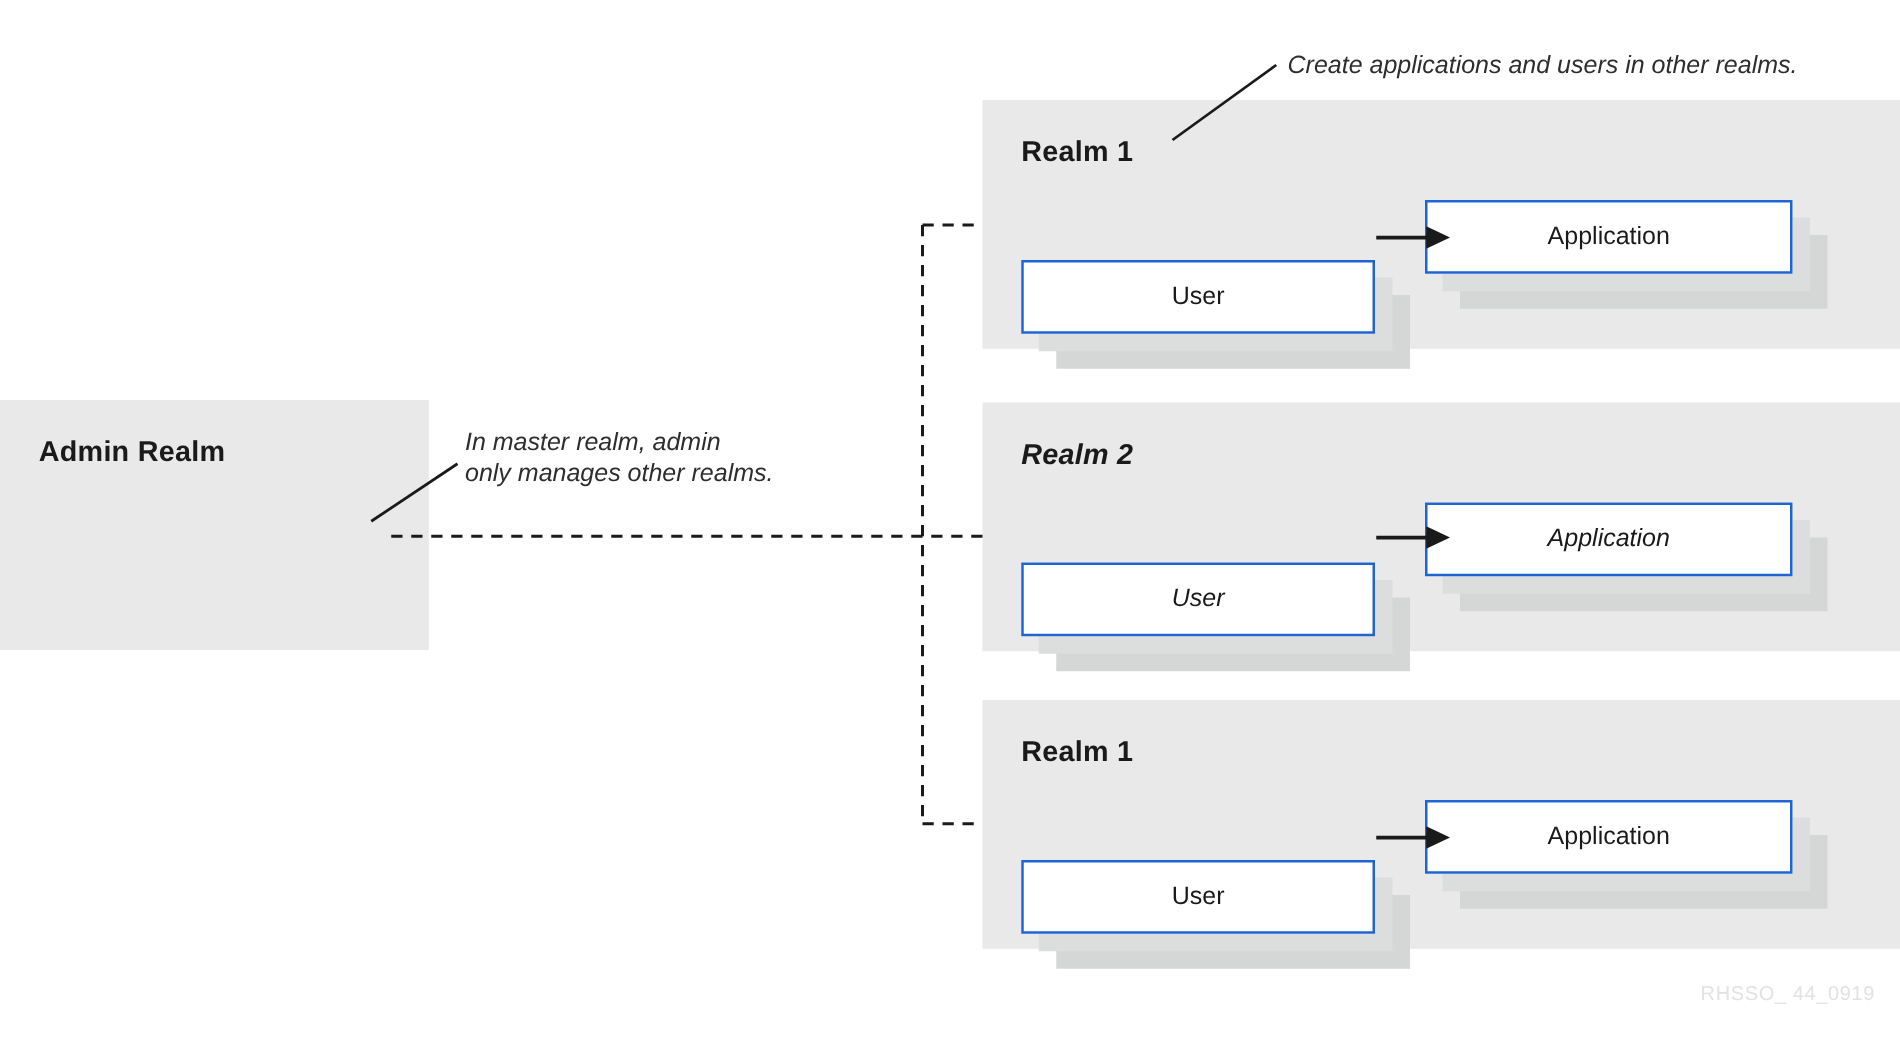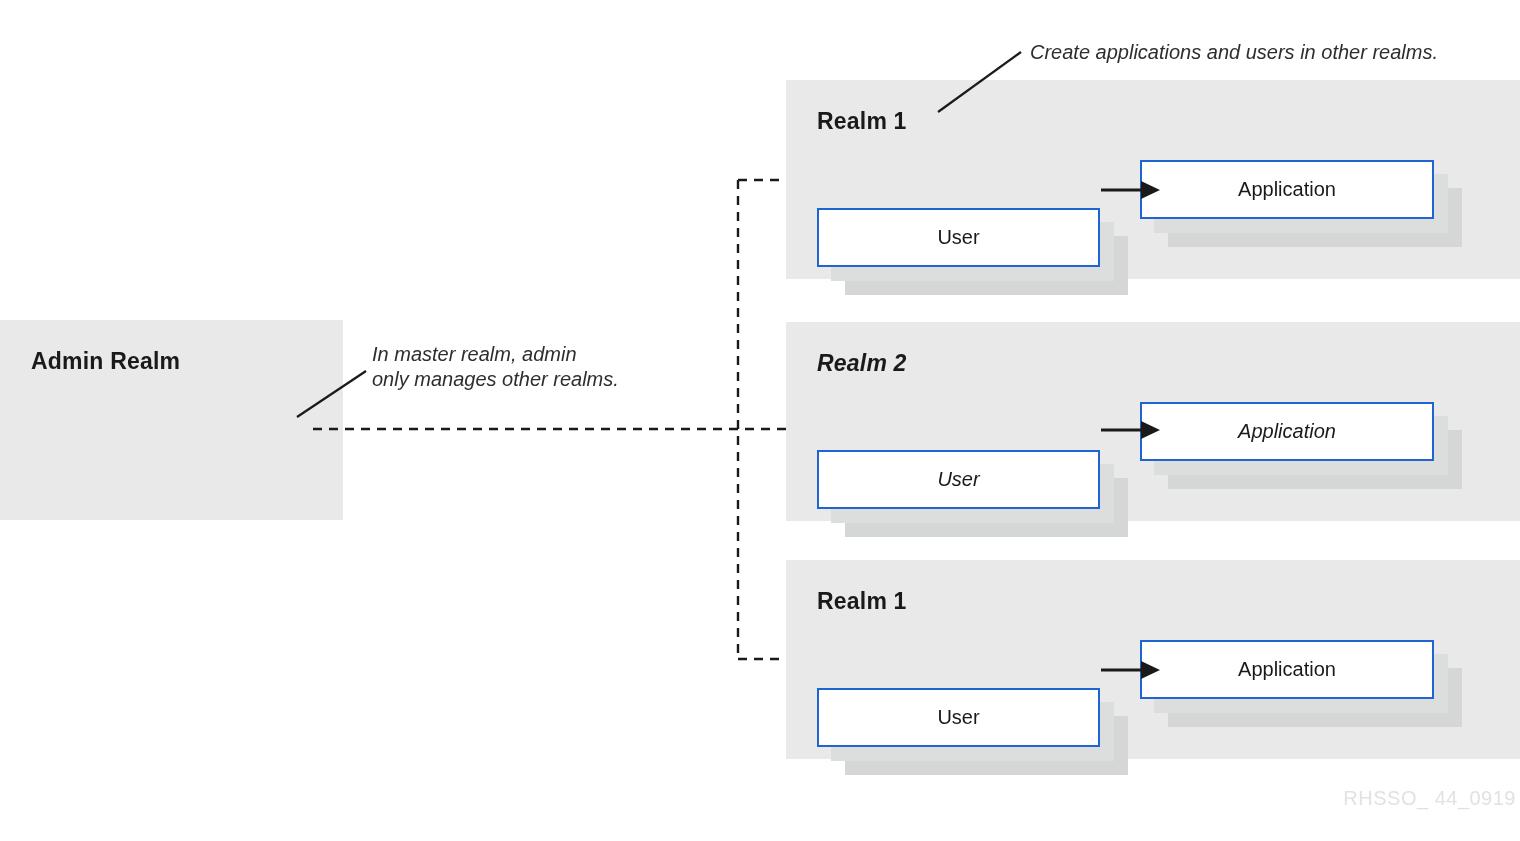--- a/index.html
+++ b/index.html
@@ -55,23 +55,23 @@
     font-size: 20px;
     font-style: italic;
     color: var(--annotation, #2e2e2e);
     line-height: 25px;
     white-space: nowrap;
   }
   .annotation-top { left: 1030px; top: 40px; }
   .annotation-master { left: 372px; top: 342px; }
   .watermark {
     position: absolute;
-    right: 4px;
+    right: 20px;
     top: 787px;
-    font-size: 20px;
+    font-size: 16px;
     color: var(--watermark, #e2e2e2);
     letter-spacing: 0.5px;
   }
   .overlay {
     position: absolute;
     left: 0; top: 0;
     width: 1520px; height: 841px;
     pointer-events: none;
   }
   .dashed-line {

